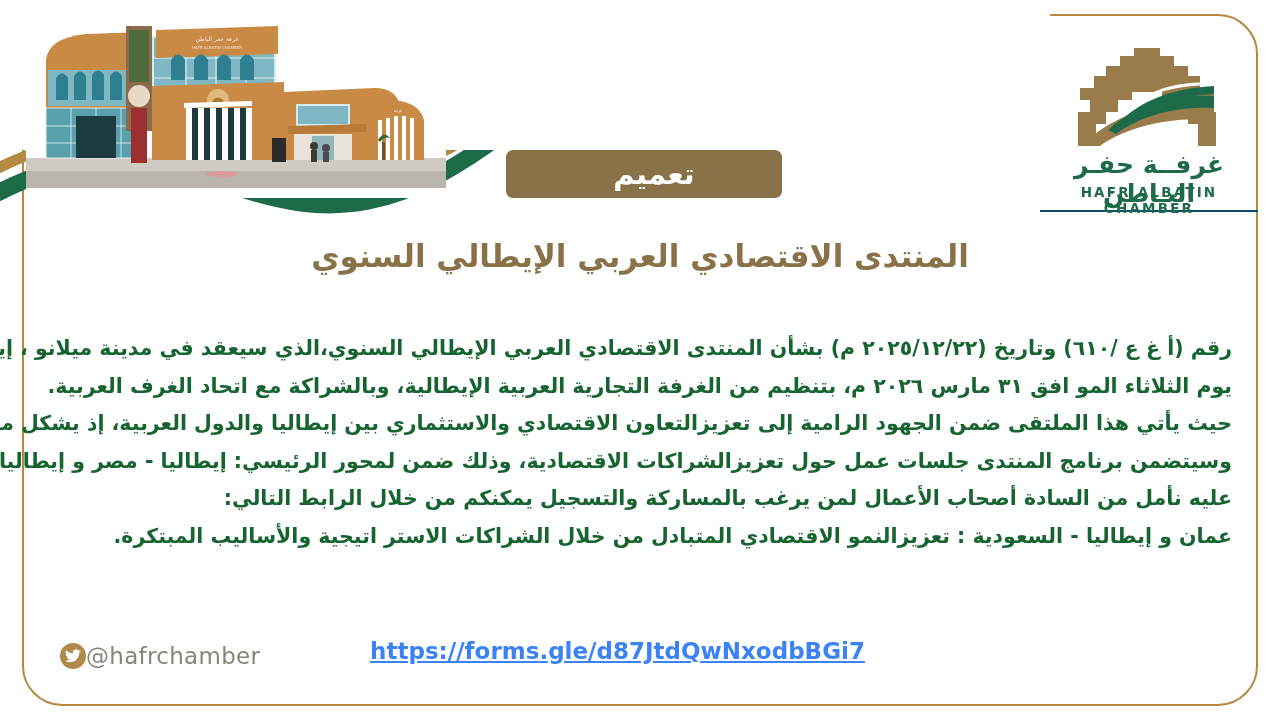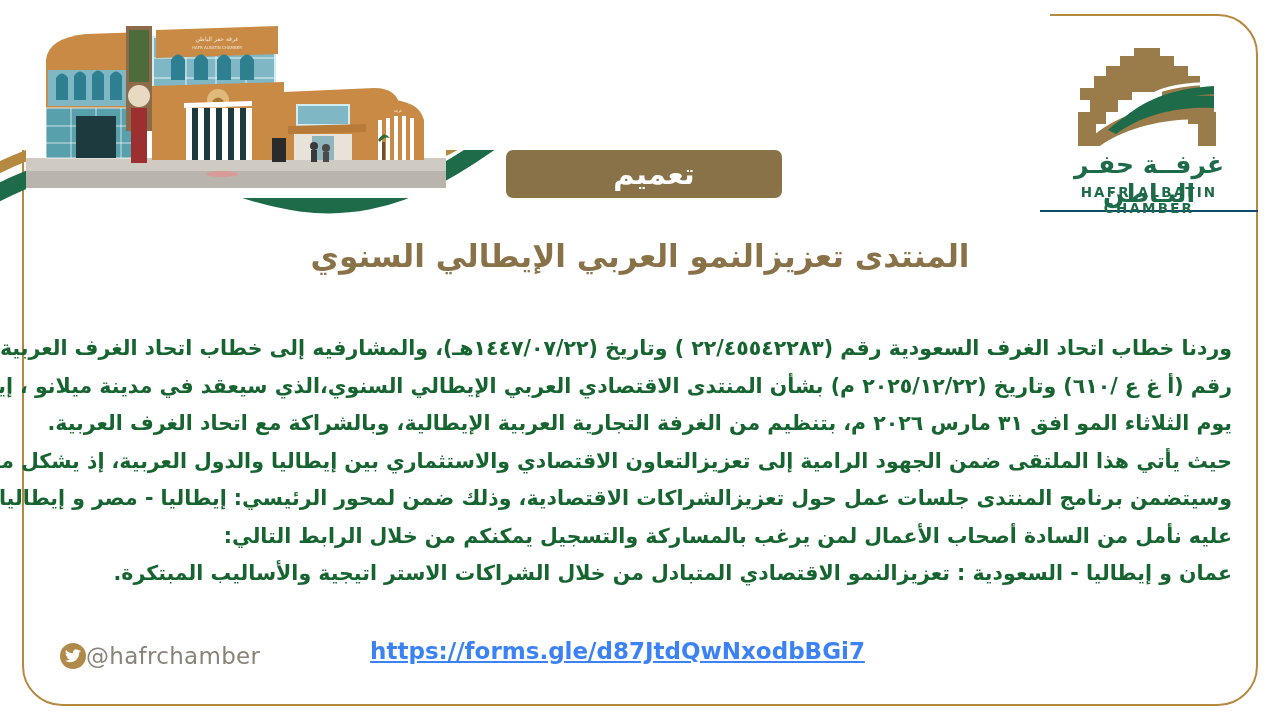--- a/index.html
+++ b/index.html
@@ -252,24 +252,23 @@
       <path fill="#9a7b4a" d="M18,104 C48,72 96,58 150,62 L150,78 C100,74 58,88 36,104 Z"></path>
 
       <path fill="#1d6b49" d="M44,88 C72,62 108,52 150,54 L150,66 C112,64 76,74 52,92 Z"></path>
       <path fill="#1d6b49" d="M62,74 C84,56 112,46 150,44 L150,52 C116,54 88,62 68,78 Z"></path>
       <path fill="#ffffff" d="M86,52 C100,44 120,40 150,40 L150,43 C122,43 102,47 88,54 Z"></path>
     </svg>
     <div class="logo-ar">غرفــة حفـر البـاطن</div>
     <div class="logo-en">HAFR ALBATIN CHAMBER</div>
   </div>
 
-  <div class="title">المنتدى تعزيزالنمو العربي الإيطالي السنوي</div>
+  <div class="title">المنتدى الاقتصادي العربي الإيطالي السنوي</div>
 
   <div class="body-block">
-    <div class="body-line wide">وردنا خطاب اتحاد الغرف السعودية رقم (٢٢/٤٥٥٤٢٢٨٣ ) وتاريخ (١٤٤٧/٠٧/٢٢هـ)، والمشارفيه إلى خطاب اتحاد الغرف العربية</div>
     <div class="body-line wide">رقم (أ غ ع /٦١٠) وتاريخ (٢٠٢٥/١٢/٢٢ م) بشأن المنتدى الاقتصادي العربي الإيطالي السنوي،الذي سيعقد في مدينة ميلانو ، إيطاليا،</div>
     <div class="body-line center-r">يوم الثلاثاء المو افق ٣١ مارس ٢٠٢٦ م، بتنظيم من الغرفة التجارية العربية الإيطالية، وبالشراكة مع اتحاد الغرف العربية.</div>
     <div class="body-line center-r">حيث يأتي هذا الملتقى ضمن الجهود الرامية إلى تعزيزالتعاون الاقتصادي والاستثماري بين إيطاليا والدول العربية، إذ يشكل منصة</div>
     <div class="body-line center-r">وسيتضمن برنامج المنتدى جلسات عمل حول تعزيزالشراكات الاقتصادية، وذلك ضمن لمحور الرئيسي: إيطاليا - مصر و إيطاليا -</div>
     <div class="body-line center-r">عليه نأمل من السادة أصحاب الأعمال لمن يرغب بالمساركة والتسجيل يمكنكم من خلال  الرابط التالي:</div>
     <div class="body-line center-r">عمان و إيطاليا - السعودية : تعزيزالنمو الاقتصادي المتبادل من خلال الشراكات الاستر اتيجية والأساليب المبتكرة.</div>
   </div>
 
   <div class="link-row">
     <a class="doc-link" href="#">https://forms.gle/d87JtdQwNxodbBGi7</a>

